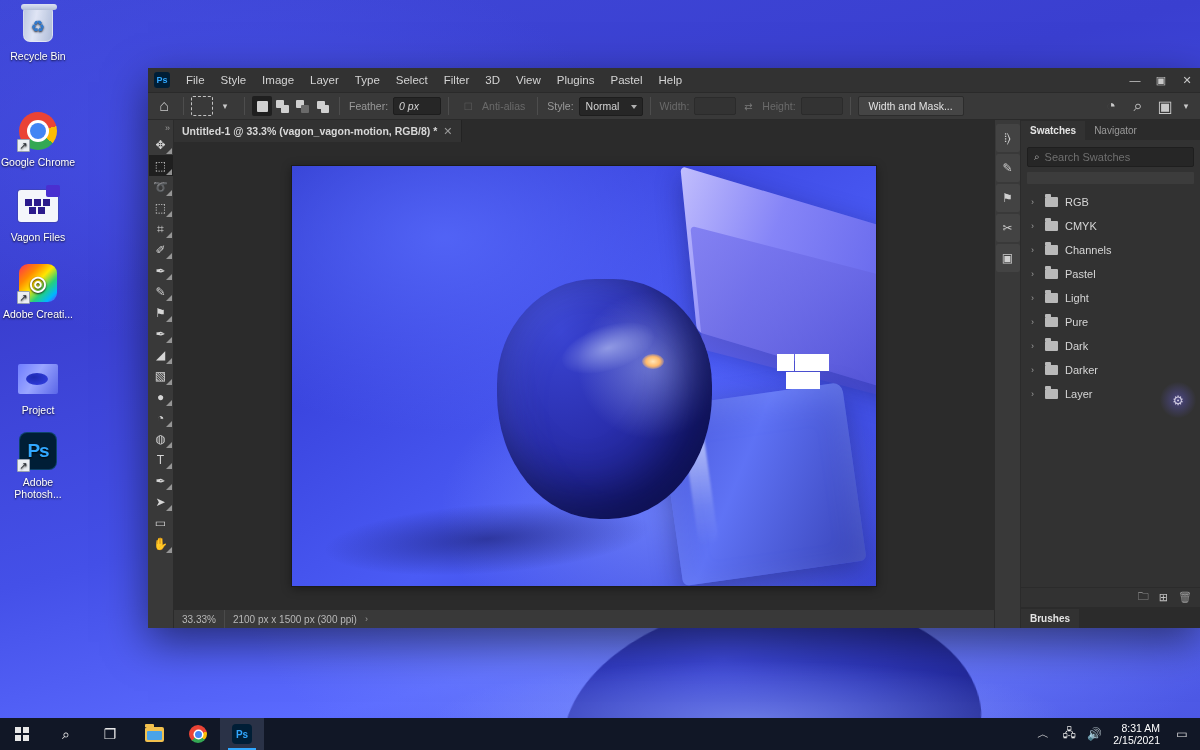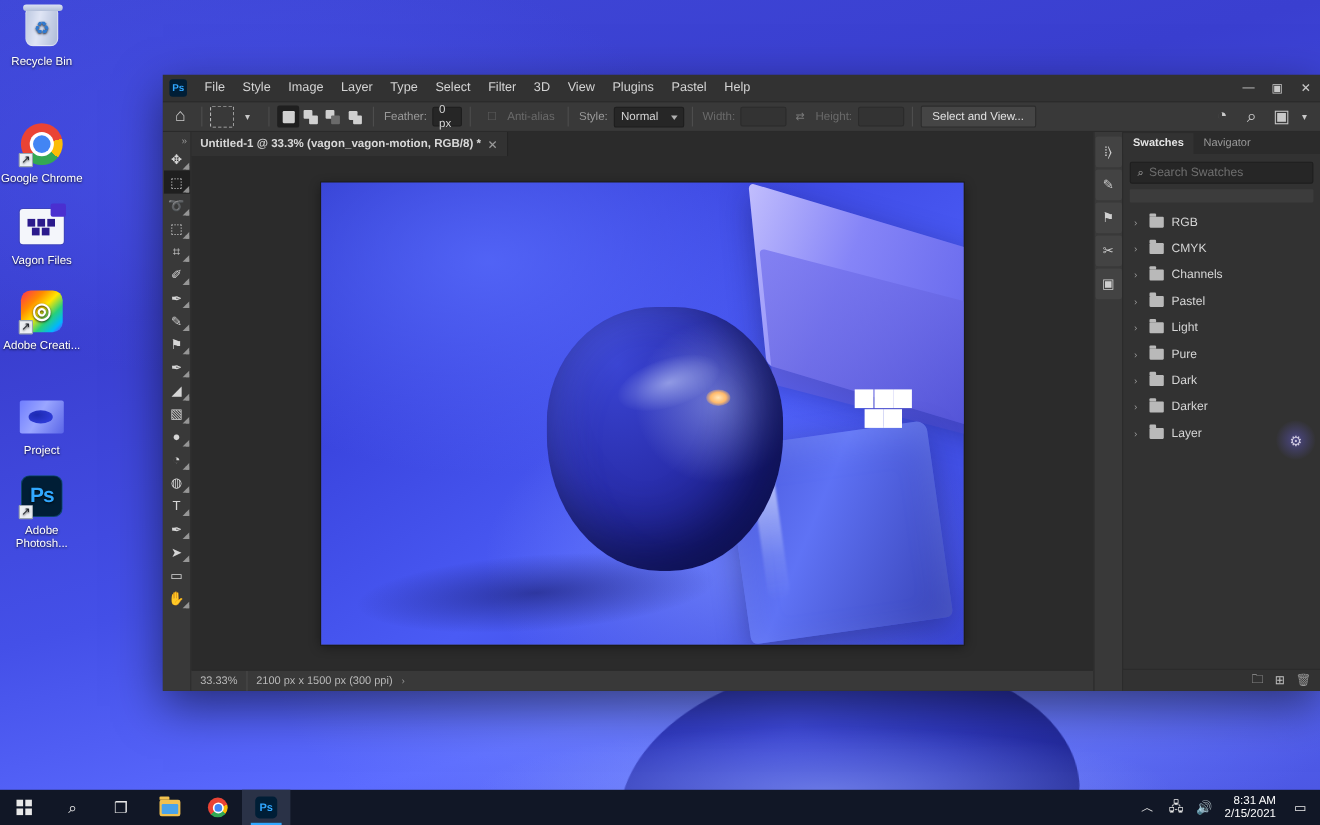--- a/index.html
+++ b/index.html
@@ -496,35 +496,35 @@
         </div>
     </div>
     <div class="mode-btn">
       <div class="mode-two">
           <i style="left:1px;top:1px;"></i>
           <i style="left:5px;top:5px;"></i>
         </div>
     </div>
     <div class="ob-sep"></div>
     <span class="ob-label">Feather:</span>
-    <div class="ob-field" style="width:27px;">0 px</div>
+    <div class="ob-field" style="width:48px;font-style:italic;">0 px</div>
     <div class="ob-sep"></div>
     <div class="ob-btn" style="font-size:10px;color:#5d5d5d;">☐</div>
     <span class="ob-label dim">Anti-alias</span>
     <div class="ob-sep"></div>
     <span class="ob-label">Style:</span>
     <div class="ob-select">Normal</div>
     <div class="ob-sep"></div>
     <span class="ob-label dim">Width:</span>
     <div class="ob-field dim" style="width:42px;"></div>
     <div class="ob-btn" style="font-size:10px;color:#7a7a7a;">⇄</div>
     <span class="ob-label dim">Height:</span>
     <div class="ob-field dim" style="width:42px;"></div>
     <div class="ob-sep"></div>
-    <div id="select-mask-btn">Select and View...</div>
+    <div id="select-mask-btn">Width and Mask...</div>
     <div id="ob-right">
       <div class="ob-btn">◔</div>
       <div class="ob-btn">⌕</div>
       <div class="ob-btn">▣</div>
       <div class="ob-btn" style="font-size:9px;width:12px;">▾</div>
     </div>
   </div>
 
   <div id="main">
 
@@ -657,20 +657,23 @@
         </div>
         <div id="cursor-gear">⚙</div>
       </div>
 
       <div id="swatch-footer">
         <span>🗀</span>
         <span>⊞</span>
         <span style="color:#9a9a9a;">🗑</span>
       </div>
 
+      <div class="brushes-tabs">
+        <div class="ptab active">Brushes</div>
+      </div>
 
     </div>
 
   </div>
 </div>
 
 <div id="taskbar">
   <div class="tb-btn">
     <div class="win-logo">
         <i></i>

